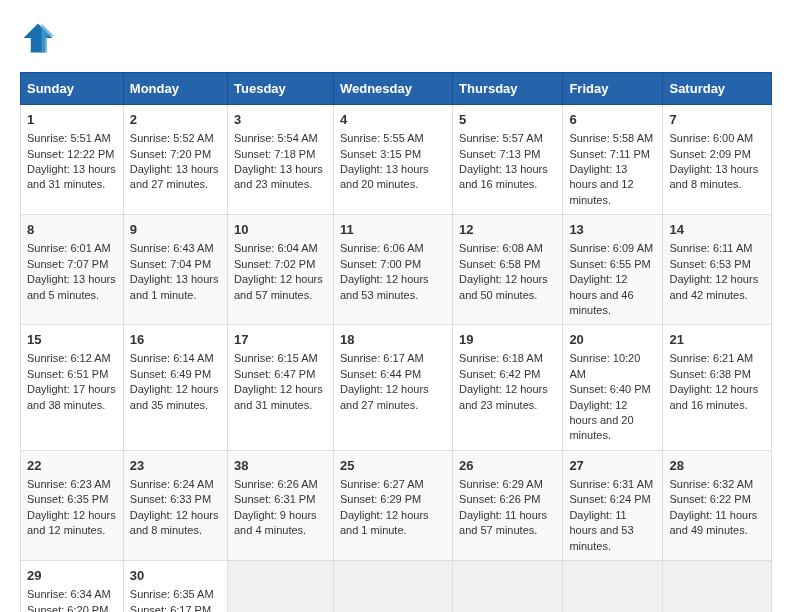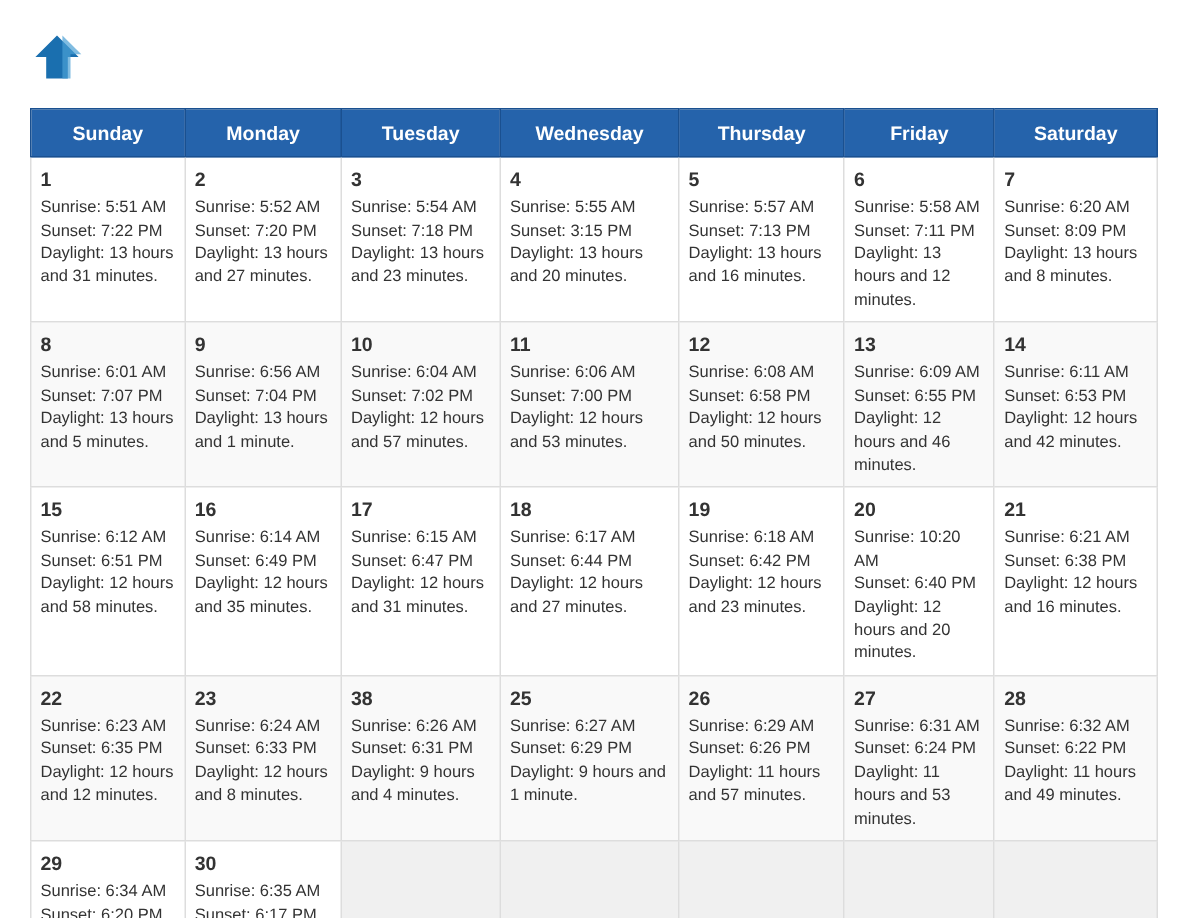--- a/index.html
+++ b/index.html
@@ -48,21 +48,21 @@
     }
     table {
       width: 100%;
       border-collapse: collapse;
       font-size: 11px;
     }
     thead tr th {
       background-color: #2563ab;
       color: white;
       padding: 8px 6px;
-      text-align: center;
+      text-align: left;
       font-size: 13px;
       font-weight: bold;
       border: 1px solid #1a5090;
     }
     tbody tr td {
       vertical-align: top;
       padding: 6px 6px;
       border: 1px solid #ddd;
       background: #fff;
       min-height: 80px;
@@ -109,51 +109,51 @@
         <th>Monday</th>
         <th>Tuesday</th>
         <th>Wednesday</th>
         <th>Thursday</th>
         <th>Friday</th>
         <th>Saturday</th>
       </tr>
   </thead>
   <tbody id="calendar-body">
   <tr>
-        <td><span class="day-num">1</span><span>Sunrise: 5:51 AM</span><br><span>Sunset: 7:22 PM</span><br><span>Daylight: 13 hours and 31 minutes.</span></td>
+        <td><span class="day-num">1</span><span>Sunrise: 5:51 AM</span><br><span>Sunset: 12:22 PM</span><br><span>Daylight: 13 hours and 31 minutes.</span></td>
         <td><span class="day-num">2</span><span>Sunrise: 5:52 AM</span><br><span>Sunset: 7:20 PM</span><br><span>Daylight: 13 hours and 27 minutes.</span></td>
         <td><span class="day-num">3</span><span>Sunrise: 5:54 AM</span><br><span>Sunset: 7:18 PM</span><br><span>Daylight: 13 hours and 23 minutes.</span></td>
         <td><span class="day-num">4</span><span>Sunrise: 5:55 AM</span><br><span>Sunset: 3:15 PM</span><br><span>Daylight: 13 hours and 20 minutes.</span></td>
         <td><span class="day-num">5</span><span>Sunrise: 5:57 AM</span><br><span>Sunset: 7:13 PM</span><br><span>Daylight: 13 hours and 16 minutes.</span></td>
         <td><span class="day-num">6</span><span>Sunrise: 5:58 AM</span><br><span>Sunset: 7:11 PM</span><br><span>Daylight: 13 hours and 12 minutes.</span></td>
-        <td><span class="day-num">7</span><span>Sunrise: 6:20 AM</span><br><span>Sunset: 8:09 PM</span><br><span>Daylight: 13 hours and 8 minutes.</span></td>
+        <td><span class="day-num">7</span><span>Sunrise: 6:00 AM</span><br><span>Sunset: 2:09 PM</span><br><span>Daylight: 13 hours and 8 minutes.</span></td>
       </tr>
       <tr>
         <td><span class="day-num">8</span><span>Sunrise: 6:01 AM</span><br><span>Sunset: 7:07 PM</span><br><span>Daylight: 13 hours and 5 minutes.</span></td>
-        <td><span class="day-num">9</span><span>Sunrise: 6:56 AM</span><br><span>Sunset: 7:04 PM</span><br><span>Daylight: 13 hours and 1 minute.</span></td>
+        <td><span class="day-num">9</span><span>Sunrise: 6:43 AM</span><br><span>Sunset: 7:04 PM</span><br><span>Daylight: 13 hours and 1 minute.</span></td>
         <td><span class="day-num">10</span><span>Sunrise: 6:04 AM</span><br><span>Sunset: 7:02 PM</span><br><span>Daylight: 12 hours and 57 minutes.</span></td>
         <td><span class="day-num">11</span><span>Sunrise: 6:06 AM</span><br><span>Sunset: 7:00 PM</span><br><span>Daylight: 12 hours and 53 minutes.</span></td>
         <td><span class="day-num">12</span><span>Sunrise: 6:08 AM</span><br><span>Sunset: 6:58 PM</span><br><span>Daylight: 12 hours and 50 minutes.</span></td>
         <td><span class="day-num">13</span><span>Sunrise: 6:09 AM</span><br><span>Sunset: 6:55 PM</span><br><span>Daylight: 12 hours and 46 minutes.</span></td>
         <td><span class="day-num">14</span><span>Sunrise: 6:11 AM</span><br><span>Sunset: 6:53 PM</span><br><span>Daylight: 12 hours and 42 minutes.</span></td>
       </tr>
       <tr>
-        <td><span class="day-num">15</span><span>Sunrise: 6:12 AM</span><br><span>Sunset: 6:51 PM</span><br><span>Daylight: 12 hours and 58 minutes.</span></td>
+        <td><span class="day-num">15</span><span>Sunrise: 6:12 AM</span><br><span>Sunset: 6:51 PM</span><br><span>Daylight: 17 hours and 38 minutes.</span></td>
         <td><span class="day-num">16</span><span>Sunrise: 6:14 AM</span><br><span>Sunset: 6:49 PM</span><br><span>Daylight: 12 hours and 35 minutes.</span></td>
         <td><span class="day-num">17</span><span>Sunrise: 6:15 AM</span><br><span>Sunset: 6:47 PM</span><br><span>Daylight: 12 hours and 31 minutes.</span></td>
         <td><span class="day-num">18</span><span>Sunrise: 6:17 AM</span><br><span>Sunset: 6:44 PM</span><br><span>Daylight: 12 hours and 27 minutes.</span></td>
         <td><span class="day-num">19</span><span>Sunrise: 6:18 AM</span><br><span>Sunset: 6:42 PM</span><br><span>Daylight: 12 hours and 23 minutes.</span></td>
         <td><span class="day-num">20</span><span>Sunrise: 10:20 AM</span><br><span>Sunset: 6:40 PM</span><br><span>Daylight: 12 hours and 20 minutes.</span></td>
         <td><span class="day-num">21</span><span>Sunrise: 6:21 AM</span><br><span>Sunset: 6:38 PM</span><br><span>Daylight: 12 hours and 16 minutes.</span></td>
       </tr>
       <tr>
         <td><span class="day-num">22</span><span>Sunrise: 6:23 AM</span><br><span>Sunset: 6:35 PM</span><br><span>Daylight: 12 hours and 12 minutes.</span></td>
         <td><span class="day-num">23</span><span>Sunrise: 6:24 AM</span><br><span>Sunset: 6:33 PM</span><br><span>Daylight: 12 hours and 8 minutes.</span></td>
         <td><span class="day-num">38</span><span>Sunrise: 6:26 AM</span><br><span>Sunset: 6:31 PM</span><br><span>Daylight: 9 hours and 4 minutes.</span></td>
-        <td><span class="day-num">25</span><span>Sunrise: 6:27 AM</span><br><span>Sunset: 6:29 PM</span><br><span>Daylight: 9 hours and 1 minute.</span></td>
+        <td><span class="day-num">25</span><span>Sunrise: 6:27 AM</span><br><span>Sunset: 6:29 PM</span><br><span>Daylight: 12 hours and 1 minute.</span></td>
         <td><span class="day-num">26</span><span>Sunrise: 6:29 AM</span><br><span>Sunset: 6:26 PM</span><br><span>Daylight: 11 hours and 57 minutes.</span></td>
         <td><span class="day-num">27</span><span>Sunrise: 6:31 AM</span><br><span>Sunset: 6:24 PM</span><br><span>Daylight: 11 hours and 53 minutes.</span></td>
         <td><span class="day-num">28</span><span>Sunrise: 6:32 AM</span><br><span>Sunset: 6:22 PM</span><br><span>Daylight: 11 hours and 49 minutes.</span></td>
       </tr>
       <tr>
         <td><span class="day-num">29</span><span>Sunrise: 6:34 AM</span><br><span>Sunset: 6:20 PM</span><br><span>Daylight: 11 hours and 45 minutes.</span></td>
         <td><span class="day-num">30</span><span>Sunrise: 6:35 AM</span><br><span>Sunset: 6:17 PM</span><br><span>Daylight: 11 hours and 42 minutes.</span></td>
         <td class="empty-cell"></td>
         <td class="empty-cell"></td>
         <td class="empty-cell"></td>

